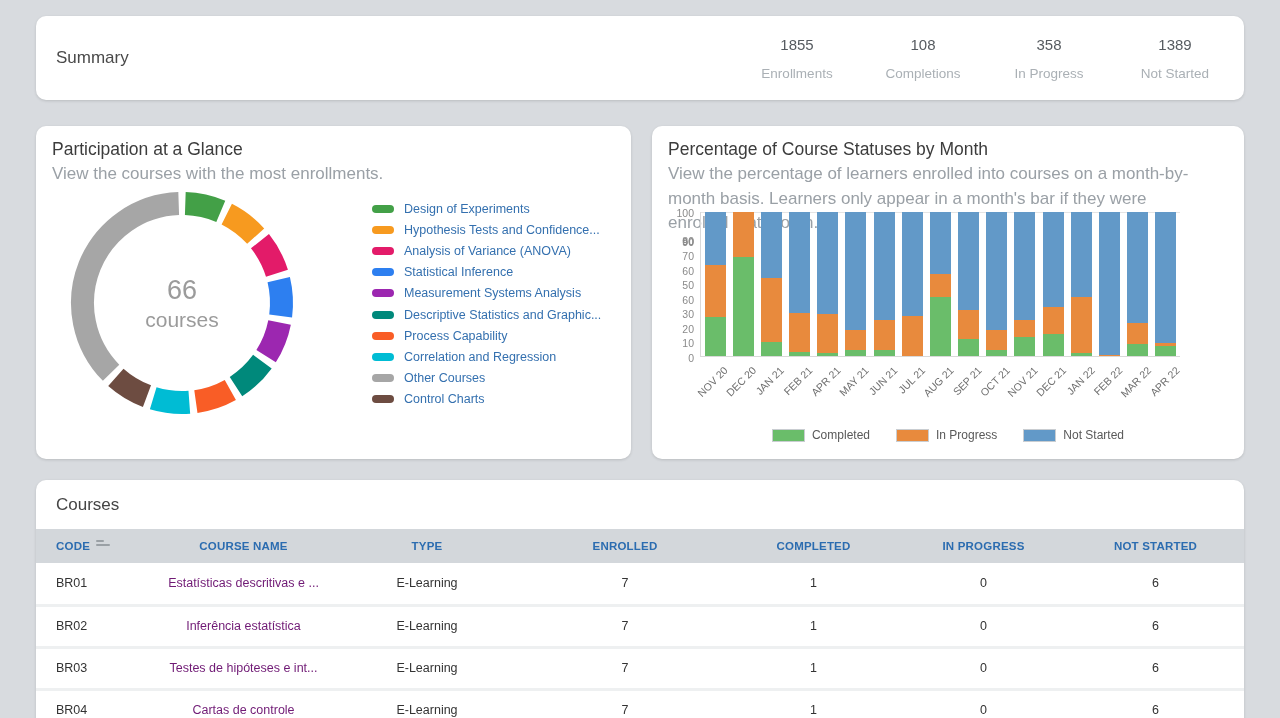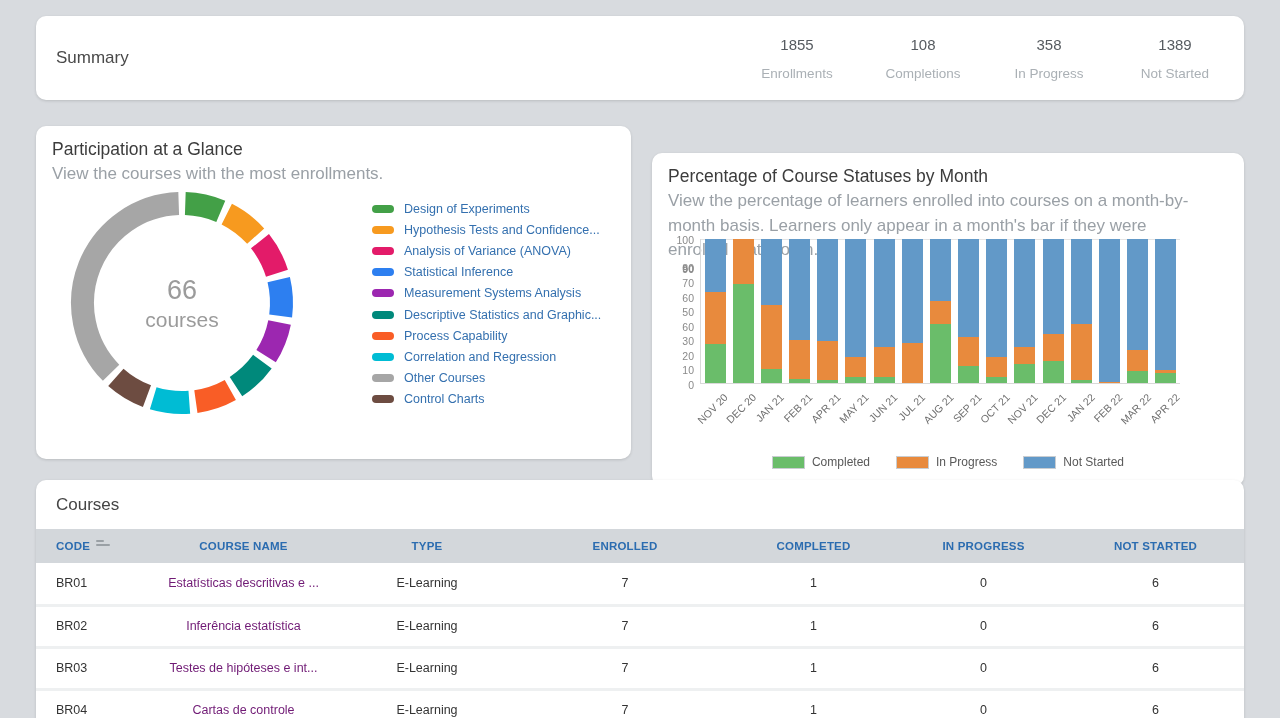--- a/index.html
+++ b/index.html
@@ -23,21 +23,21 @@
   .donut-center { position: absolute; left: 0; top: 0; width: 230px; height: 230px;
     display: flex; flex-direction: column; align-items: center; justify-content: center; color: #9b9b9b; }
   .donut-center .num { font-size: 27px; line-height: 1.2; }
   .donut-center .lbl { font-size: 21px; line-height: 1.2; }
   .donut-legend { position: absolute; left: 336px; top: 72px; }
   .dl-item { display: flex; align-items: center; height: 21.2px; cursor: pointer; }
   .dl-pill { width: 22px; height: 8px; border-radius: 4px; margin-right: 10px; flex: none; }
   .dl-text { font-size: 12.5px; color: #3470af; white-space: nowrap; }
 
   
-  .stat-card { left: 652px; top: 126px; width: 592px; height: 333px; margin-top: 27px; }
+  .stat-card { left: 652px; top: 126px; width: 592px; height: 333px; }
   .chart-area { position: absolute; left: 6px; top: 86px; width: 540px; }
   .chart-row { display: flex; }
   .y-axis { width: 42px; position: relative; height: 145px; flex: none; }
   .y-tick { position: absolute; right: 6px; font-size: 10.5px; color: #8a8a8a; width: 30px; text-align: right; }
   .plot { position: relative; width: 480px; height: 145px; border-left: 1px solid #d9d9d9; border-bottom: 1px solid #d9d9d9; }
   .plot::before { content: ""; position: absolute; left: 0; right: 0; top: 0; border-top: 1px solid #e4e4e4; }
   .bars { position: absolute; inset: 0; display: flex; justify-content: space-around; align-items: flex-end; }
   .bar-col { width: 21px; height: 100%; display: flex; flex-direction: column; justify-content: flex-end; }
   .x-labels { display: flex; justify-content: space-around; width: 480px; margin-left: 42px; height: 52px; }
   .x-slot { width: 28px; position: relative; }

